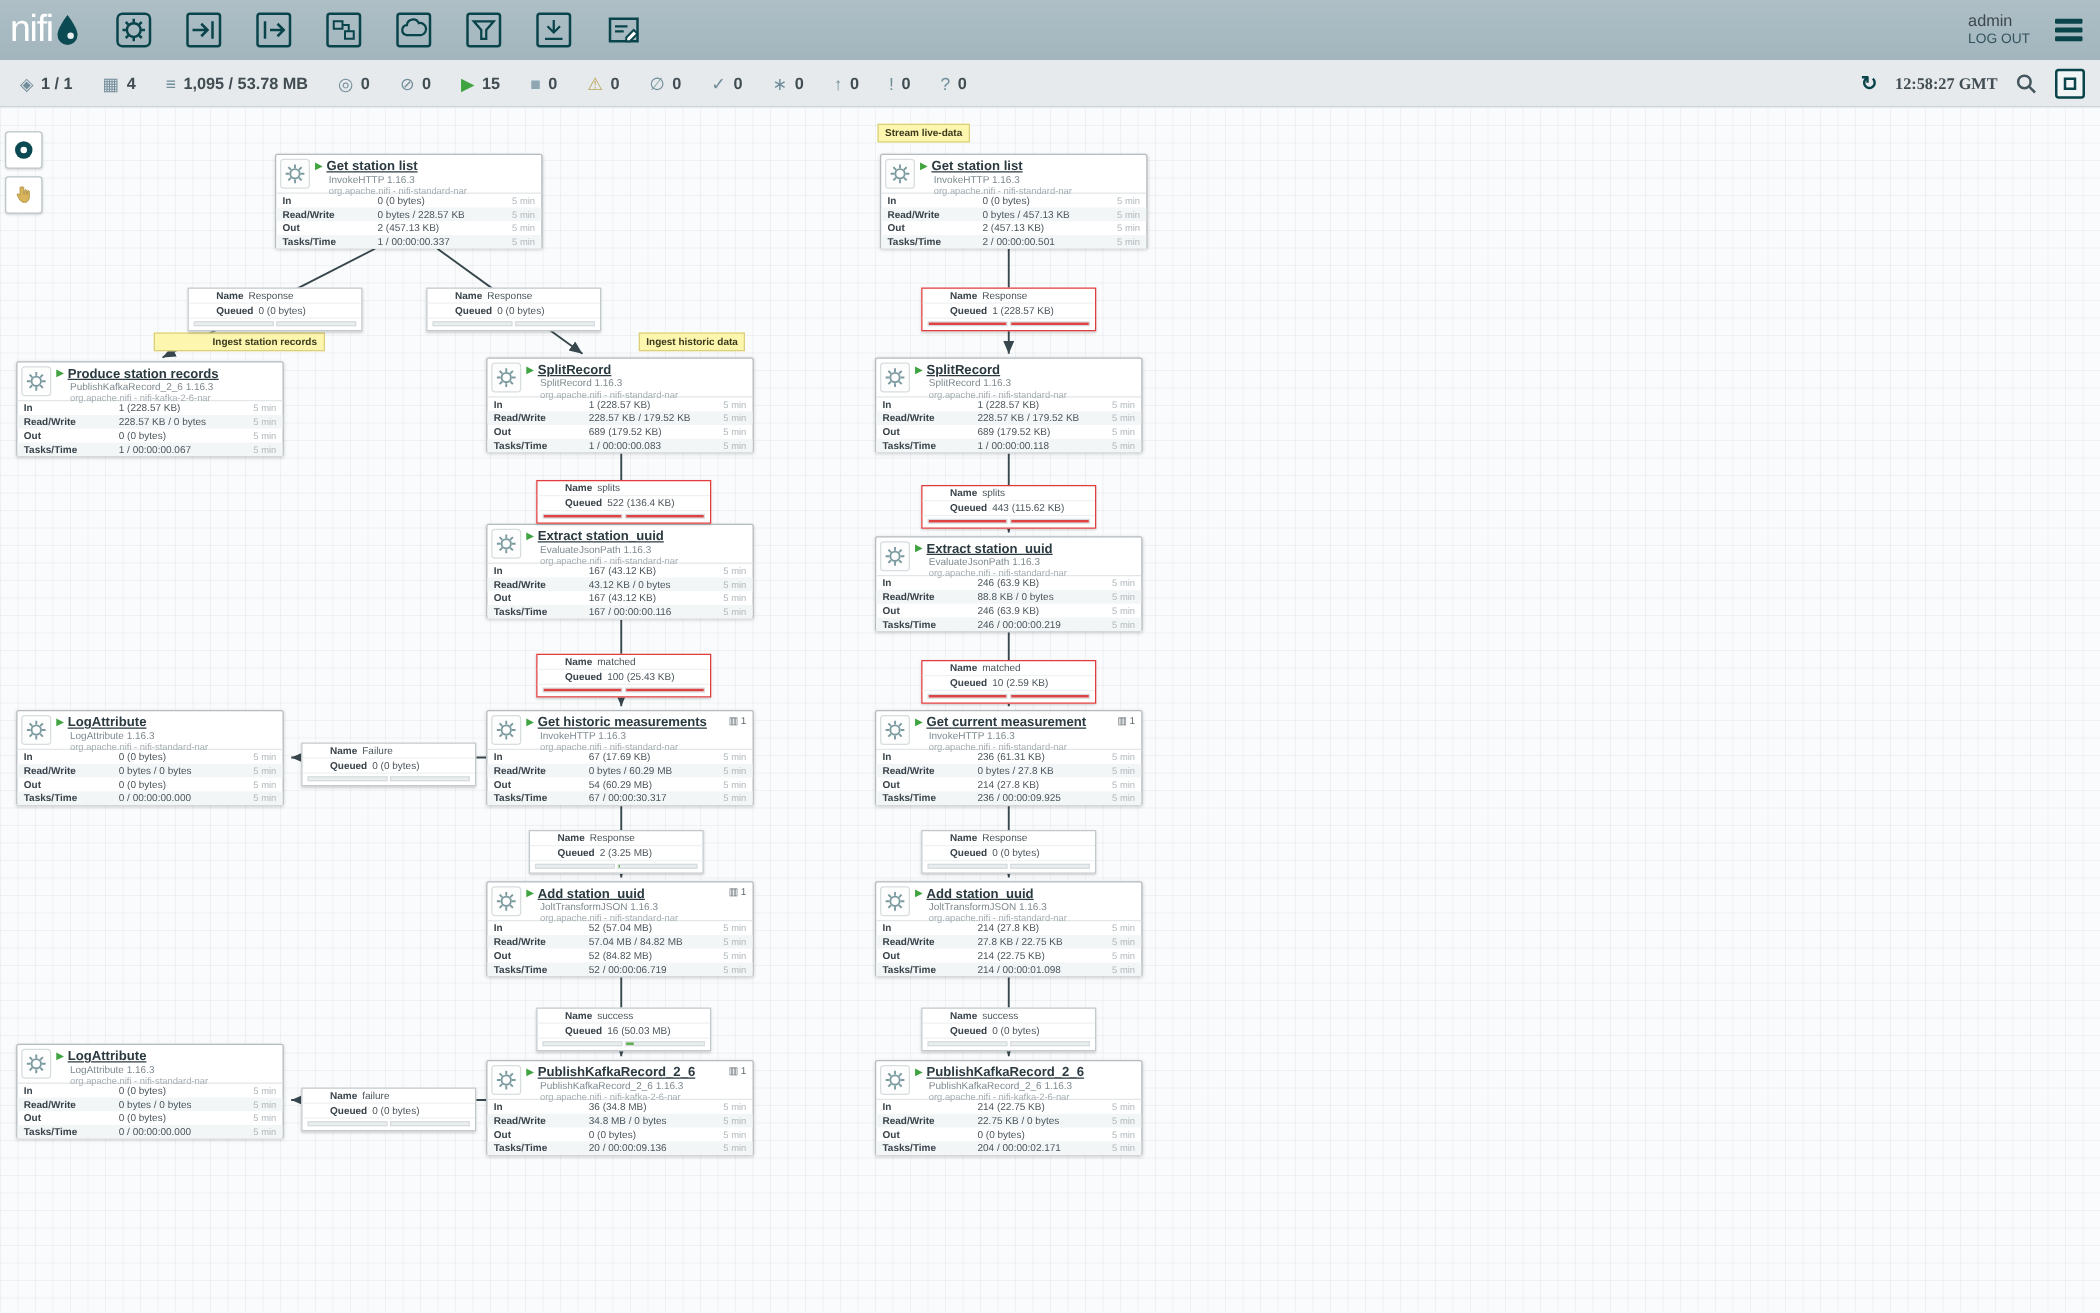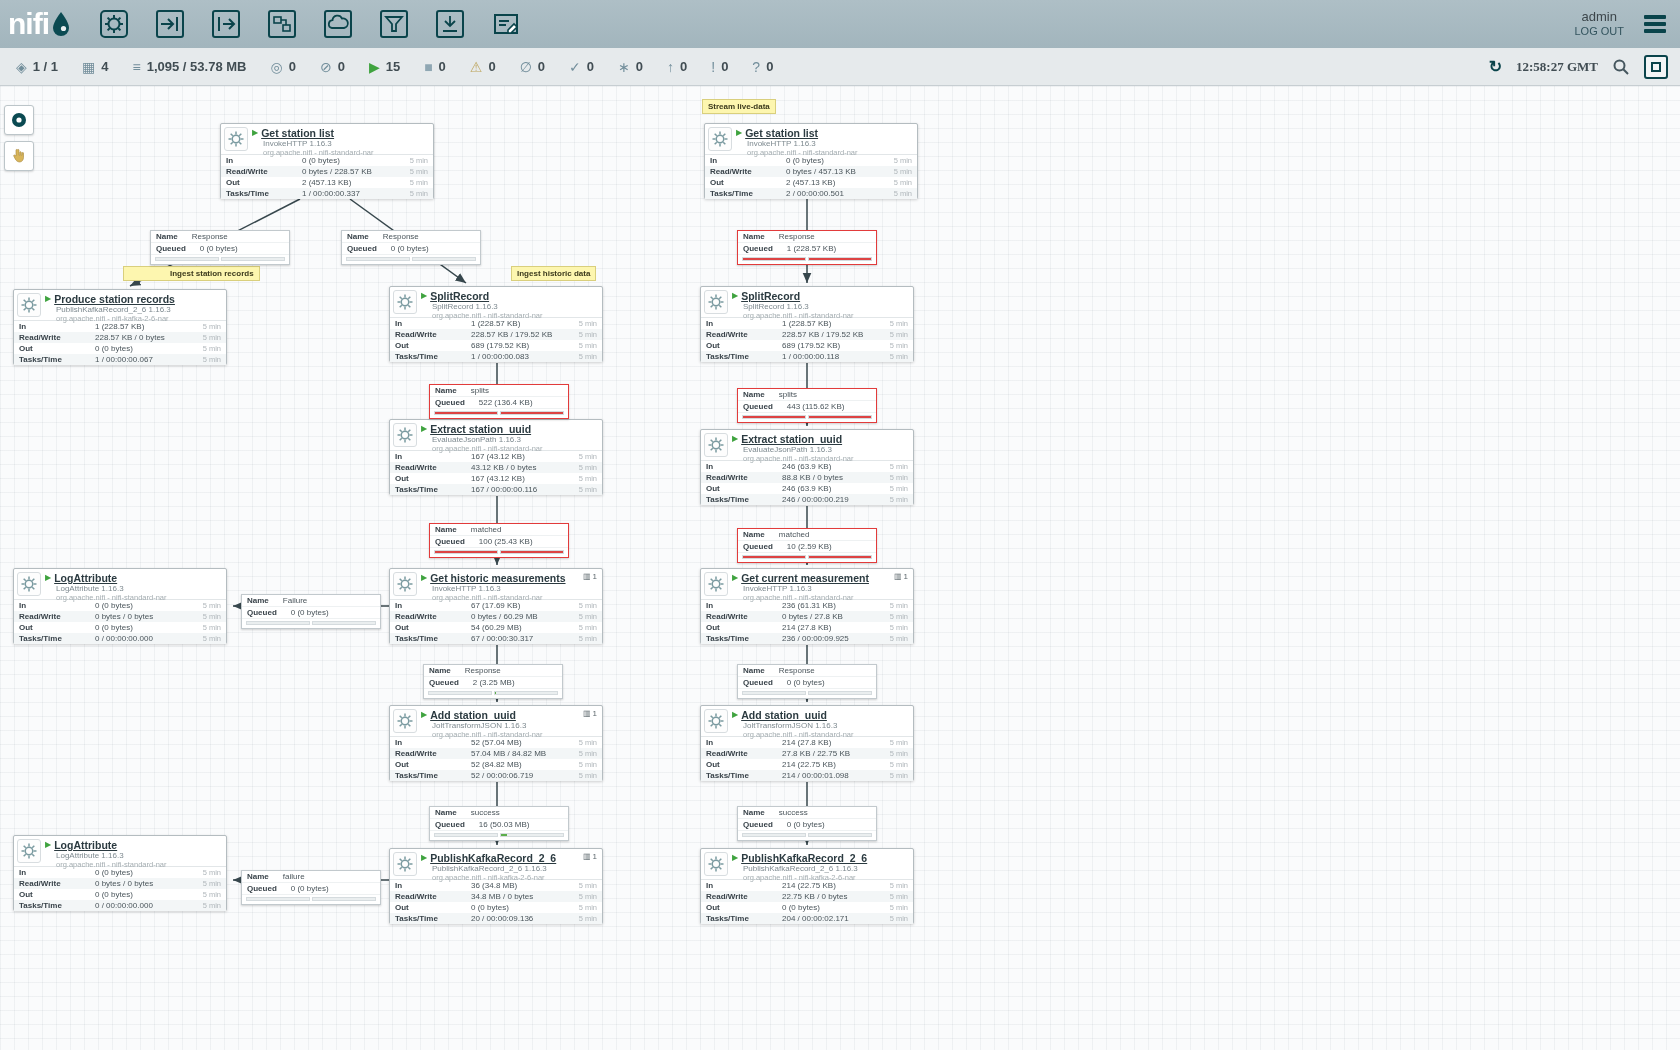--- a/index.html
+++ b/index.html
@@ -1,27 +1,27 @@
 <!DOCTYPE html>
 <html><head>
 <meta charset="utf-8">
 <style>
   * { box-sizing: border-box; margin: 0; padding: 0; }
   html,body { width:1680px; height:1050px; overflow:hidden; font-family:"Liberation Sans",sans-serif; background:#f7f8f9; }
 
   
   .app-header { height:48px; background:linear-gradient(#aebfc6,#a2b5bd); display:flex; align-items:center; padding:0 10px 0 8px; }
   .logo { display:flex; align-items:flex-end; margin-right:26px; }
-  .logo-text { color:#fff; font-size:30px; font-weight:bold; letter-spacing:-1px; line-height:30px; }
+  .logo-text { color:#fff; font-size:30px; font-weight:normal; letter-spacing:-1px; line-height:30px; }
   .logo svg { margin-left:2px; margin-bottom:1px; }
   .component-toolbar { display:flex; align-items:center; gap:22px; }
   .tool-btn { width:34px; height:34px; display:flex; align-items:center; justify-content:center; cursor:grab; }
   .tool-btn svg { width:30px; height:30px; }
   .header-right { margin-left:auto; display:flex; align-items:center; gap:16px; }
-  .user-block { text-align:center; line-height:15px; }
+  .user-block { text-align:left; line-height:15px; }
   .user-name { font-size:13px; color:#3c464b; }
   .logout { font-size:11px; color:#33545e; cursor:pointer; }
   .menu-btn { display:flex; flex-direction:column; gap:3px; cursor:pointer; padding:4px; }
   .menu-btn span { display:block; width:22px; height:4px; background:#0a444b; border-radius:1px; }
 
   
   .status-bar { height:38px; background:#e6eaec; border-bottom:1px solid #c7ced2; display:flex; align-items:center; padding:0 12px 0 16px; }
   .status-stats { display:flex; align-items:center; gap:24px; }
   .stat { display:flex; align-items:center; gap:6px; }
   .stat-ico { font-size:14px; line-height:14px; }
@@ -59,21 +59,21 @@
   .proc-bundle { font-size:7.5px; color:#a4adb1; margin-left:11px; line-height:9px; }
   .proc-rows { border-top:1px solid #e2e6e8; }
   .proc-row { display:flex; align-items:center; height:11px; padding:0 5px; }
   .proc-row.alt { background:#f3f6f7; }
   .r-label { font-weight:bold; width:76px; color:#39434a; font-size:8px; flex:none; }
   .r-value { flex:1; color:#4a555b; font-size:8px; white-space:nowrap; overflow:hidden; }
   .r-window { color:#b0b7bb; font-size:7.5px; flex:none; }
 
   .connection { position:absolute; width:140px; background:#fff; border:1px solid #c2c9cd; box-shadow:0 1px 2px rgba(0,0,0,.18); cursor:pointer; }
   .connection.alert { border-color:#e23b3b; }
-  .conn-row { display:flex; gap:14px; padding:1px 5px; border-bottom:1px solid #eef1f2; height:12px; align-items:center; }
+  .conn-row { display:flex; gap:4px; padding:1px 22px; border-bottom:1px solid #eef1f2; height:12px; align-items:center; }
   .c-key { font-weight:bold; color:#39434a; font-size:8px; }
   .c-val { color:#4a555b; font-size:8px; white-space:nowrap; }
   .conn-bars { display:flex; gap:2px; padding:2px 4px 3px; }
   .conn-bar { flex:1; height:4px; background:#eaeeef; border:1px solid #d5dbde; }
   .conn-bar .fill { height:100%; width:0; }
 
   .breadcrumb-bar { position:absolute; left:0; bottom:0; width:1680px; height:28px; background:rgba(243,246,247,0.92); display:flex; align-items:center; padding:0 12px; border-top:1px solid rgba(200,208,212,0.5); }
   .breadcrumb { font-size:13px; font-weight:bold; color:#1d6484; cursor:pointer; }
 </style>
 </head>

